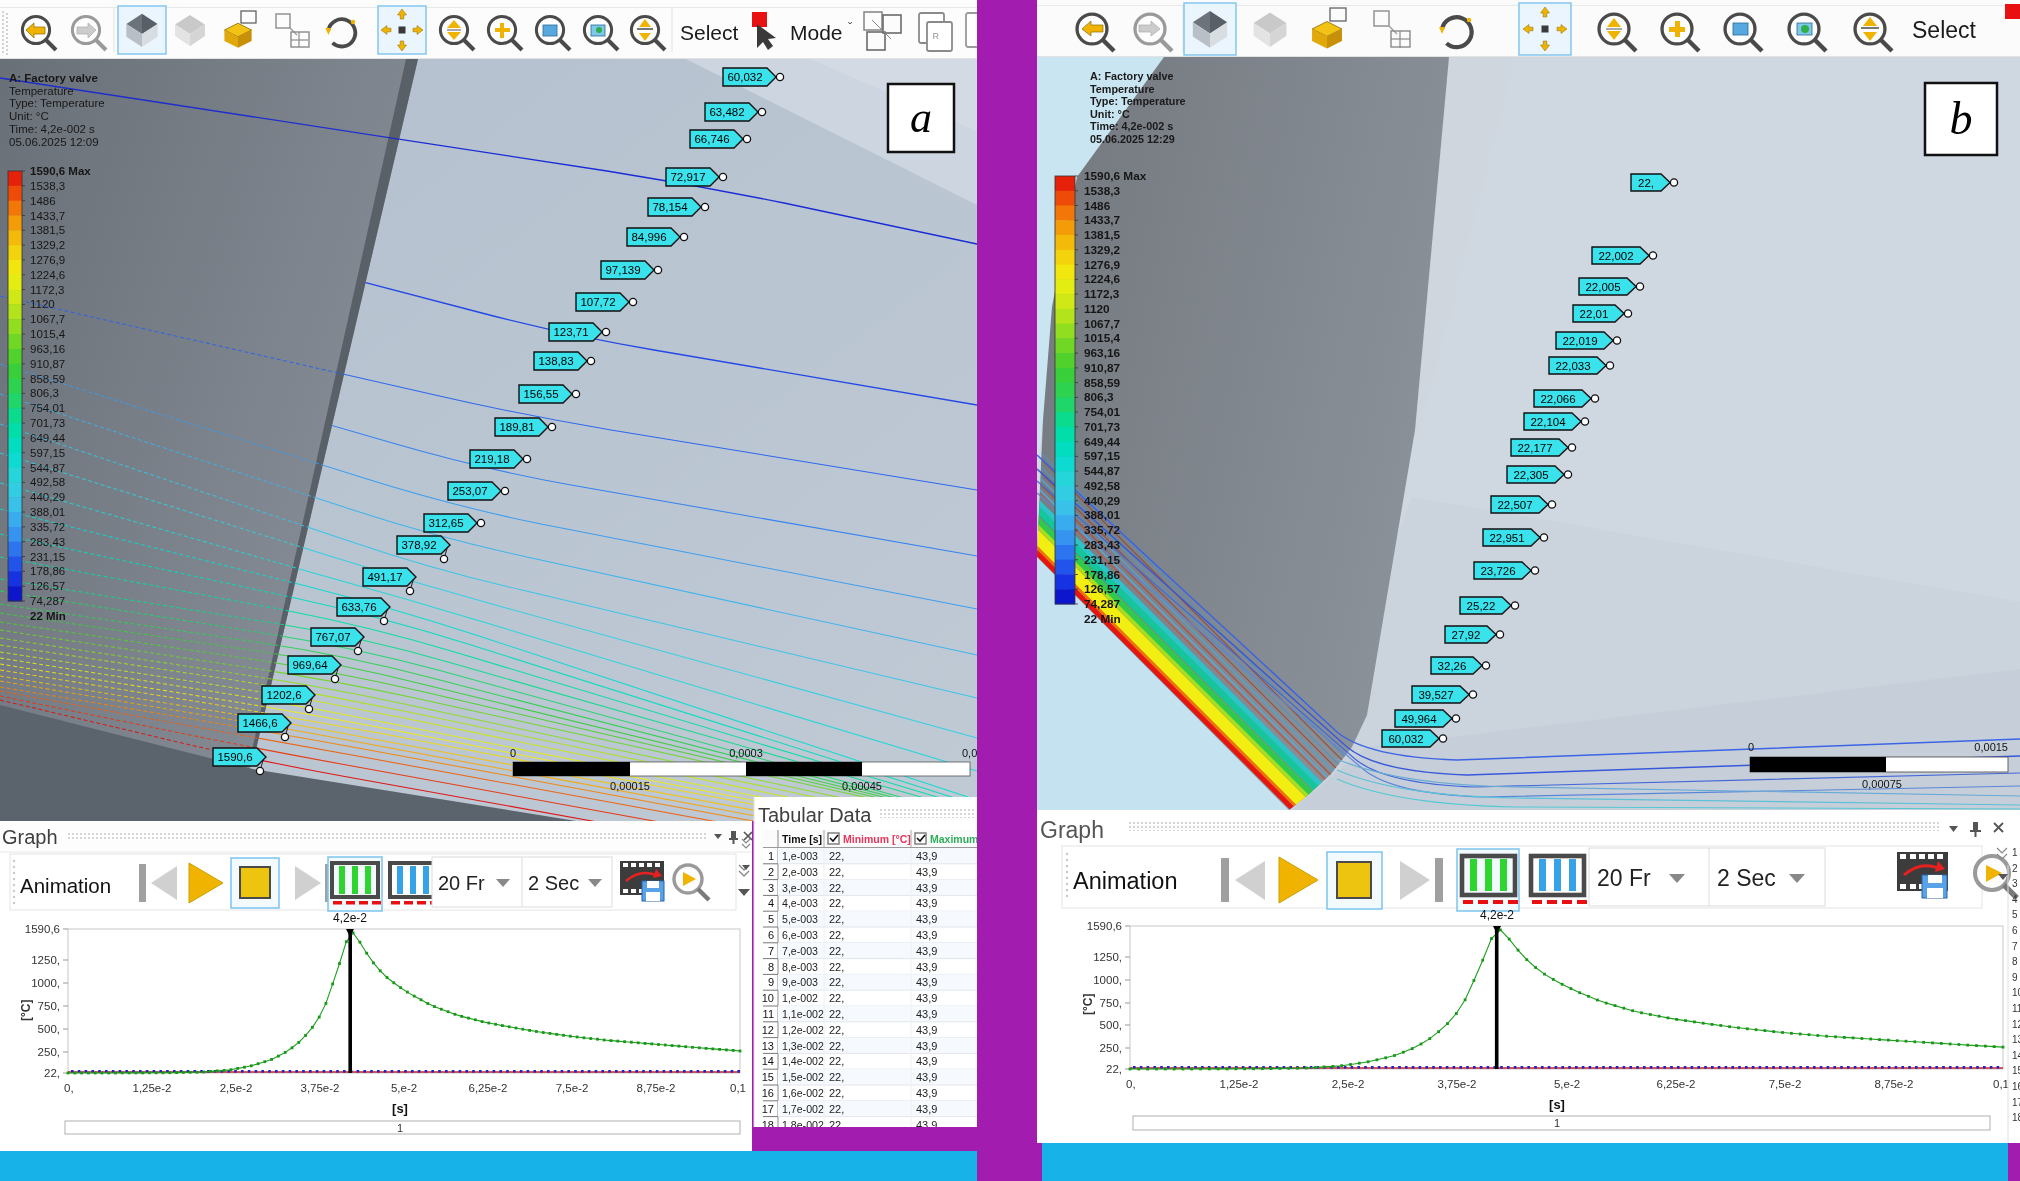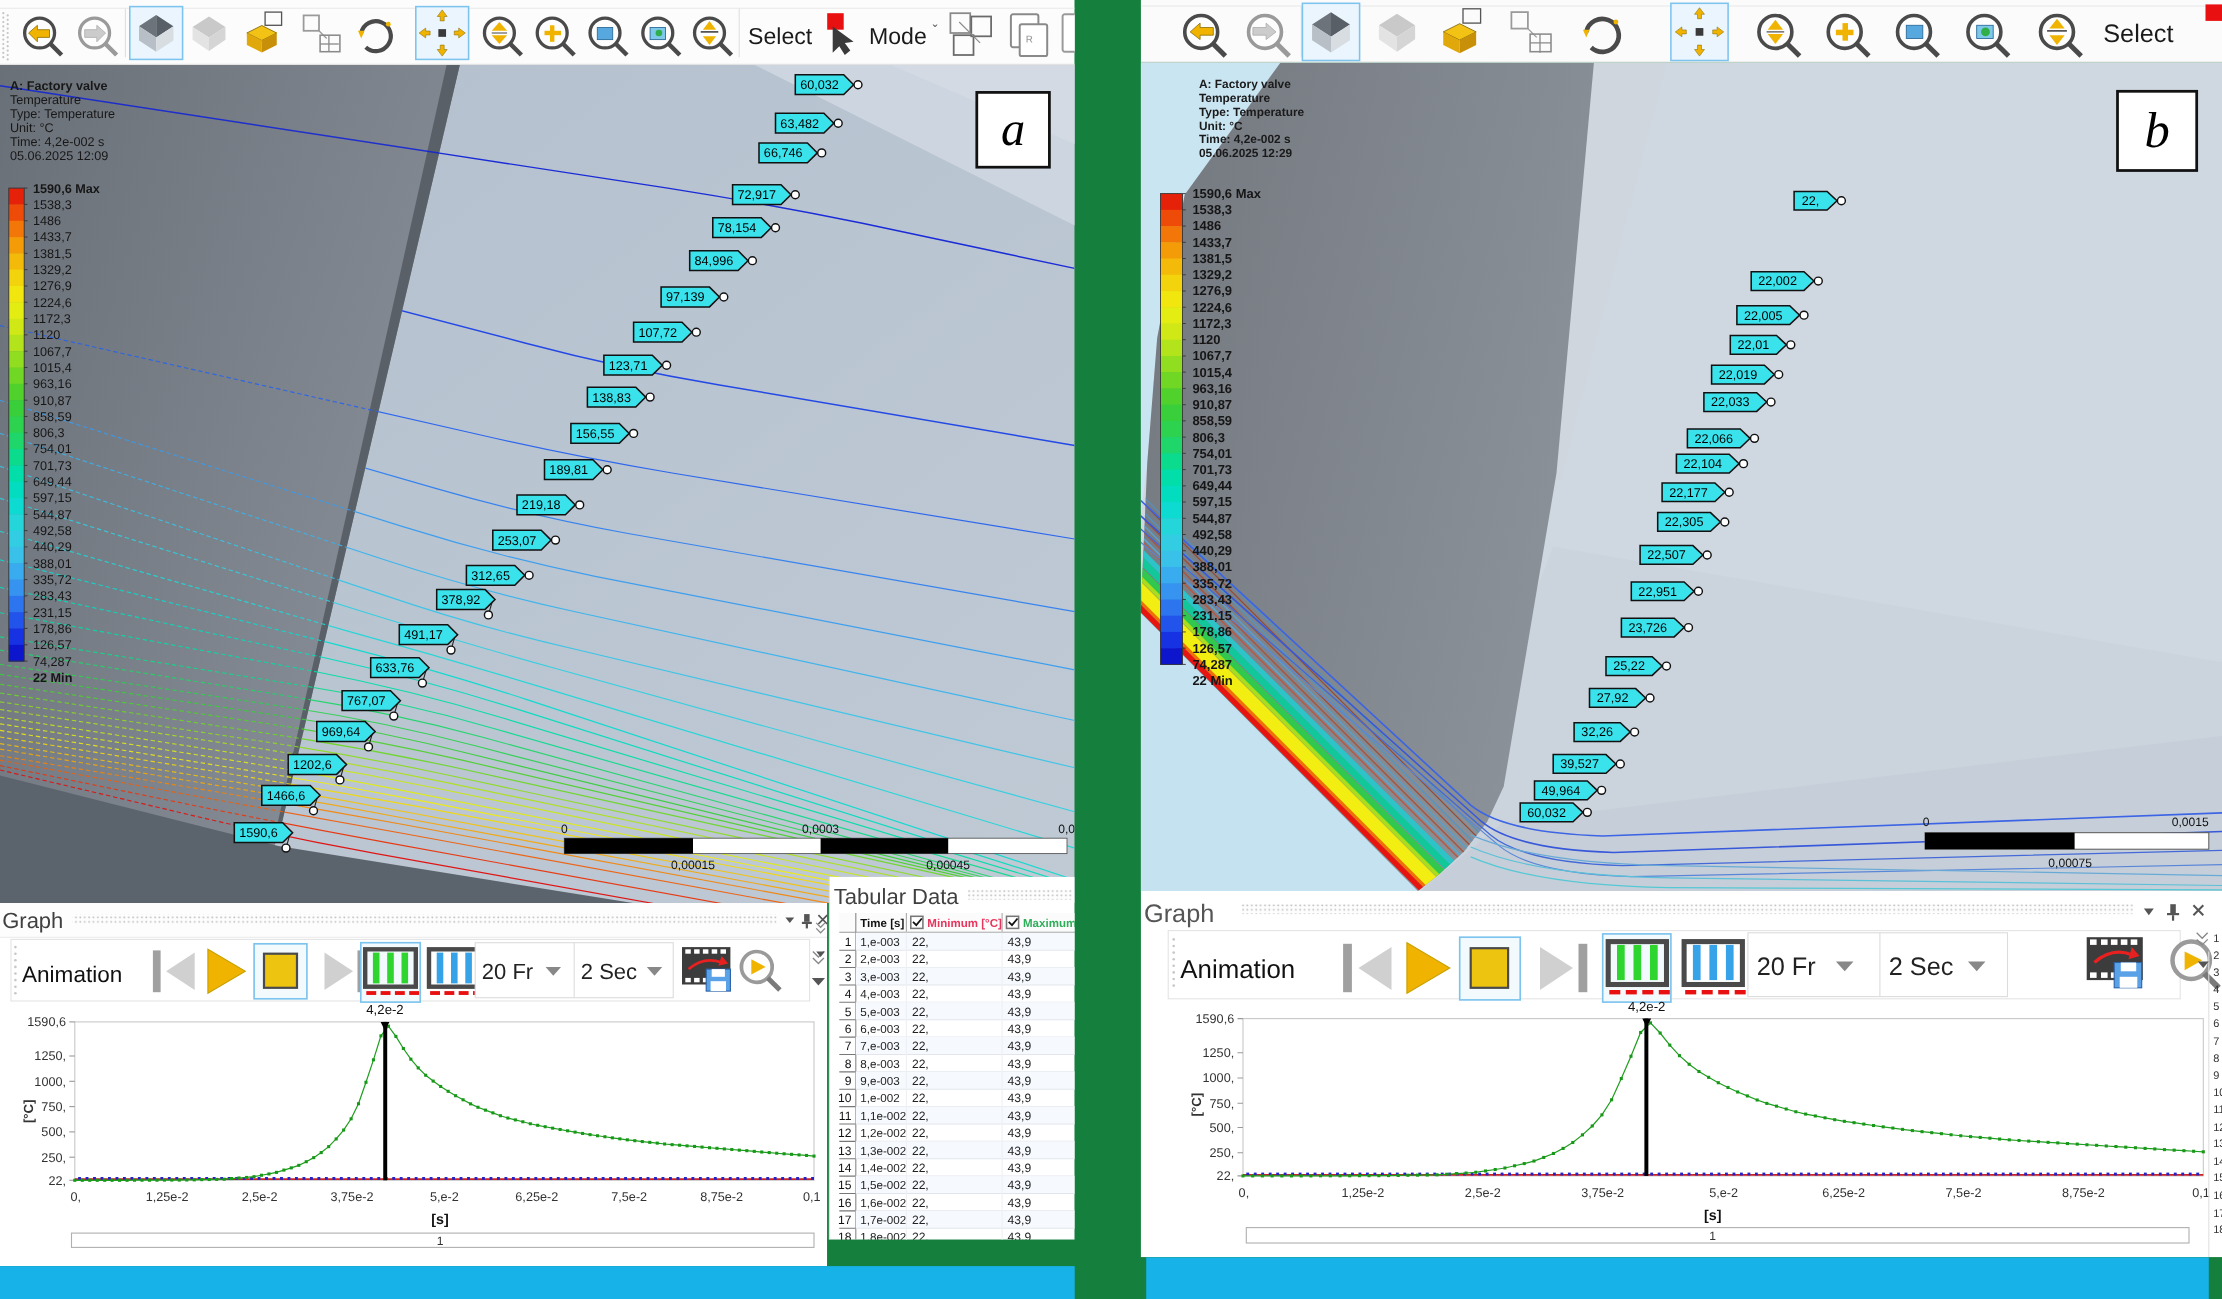--- a/index.html
+++ b/index.html
@@ -1,14 +1,14 @@
 <!DOCTYPE html>
 <html><head><meta charset="utf-8"><style>
 html,body{margin:0;padding:0;background:#fff;font-family:"Liberation Sans",sans-serif;}
-#root{position:relative;width:2020px;height:1181px;overflow:hidden;background:#15803d;text-decoration:underline;}
+#root{position:relative;width:2020px;height:1181px;overflow:hidden;background:#a21caf;text-decoration:underline;}
 .abs{position:absolute;}
 </style></head><body>
 <div id="root">
 <div class="abs" style="left:0;top:0;"><svg width="977" height="59" viewBox="0 0 977 59" font-family="Liberation Sans, sans-serif">
         <rect width="977" height="59" fill="#fcfcfc"></rect>
         <line x1="0" y1="58.5" x2="977" y2="58.5" stroke="#e2e2e2"></line>
         <line x1="0" y1="7.5" x2="977" y2="7.5" stroke="#e8e8e8"></line>
         <circle cx="3" cy="12" r="1.0" fill="#c4c4c4"></circle>
         <circle cx="7" cy="14" r="1.0" fill="#c4c4c4"></circle>
         <circle cx="3" cy="16" r="1.0" fill="#c4c4c4"></circle>

